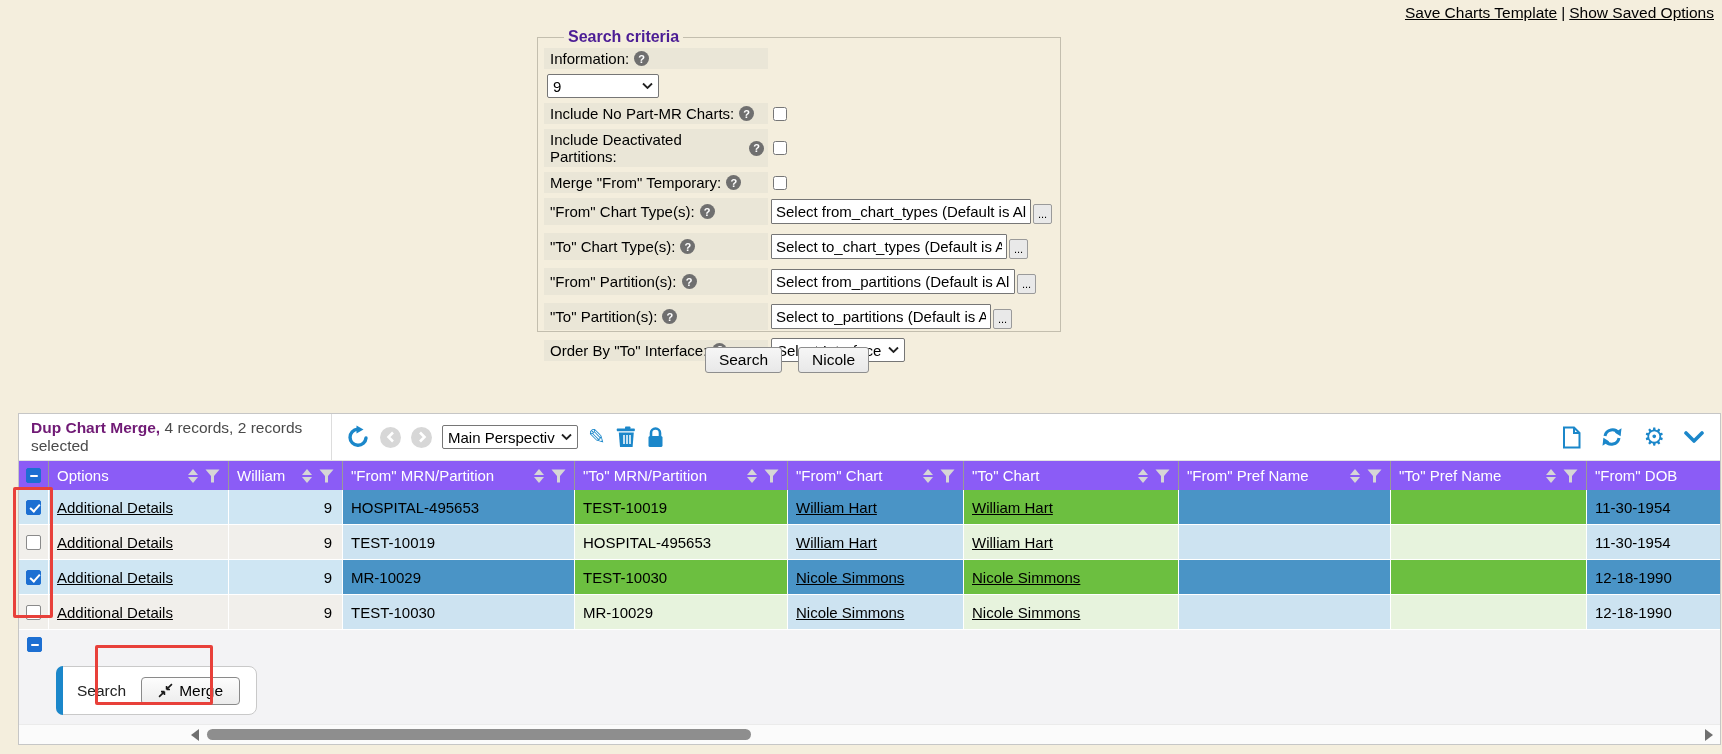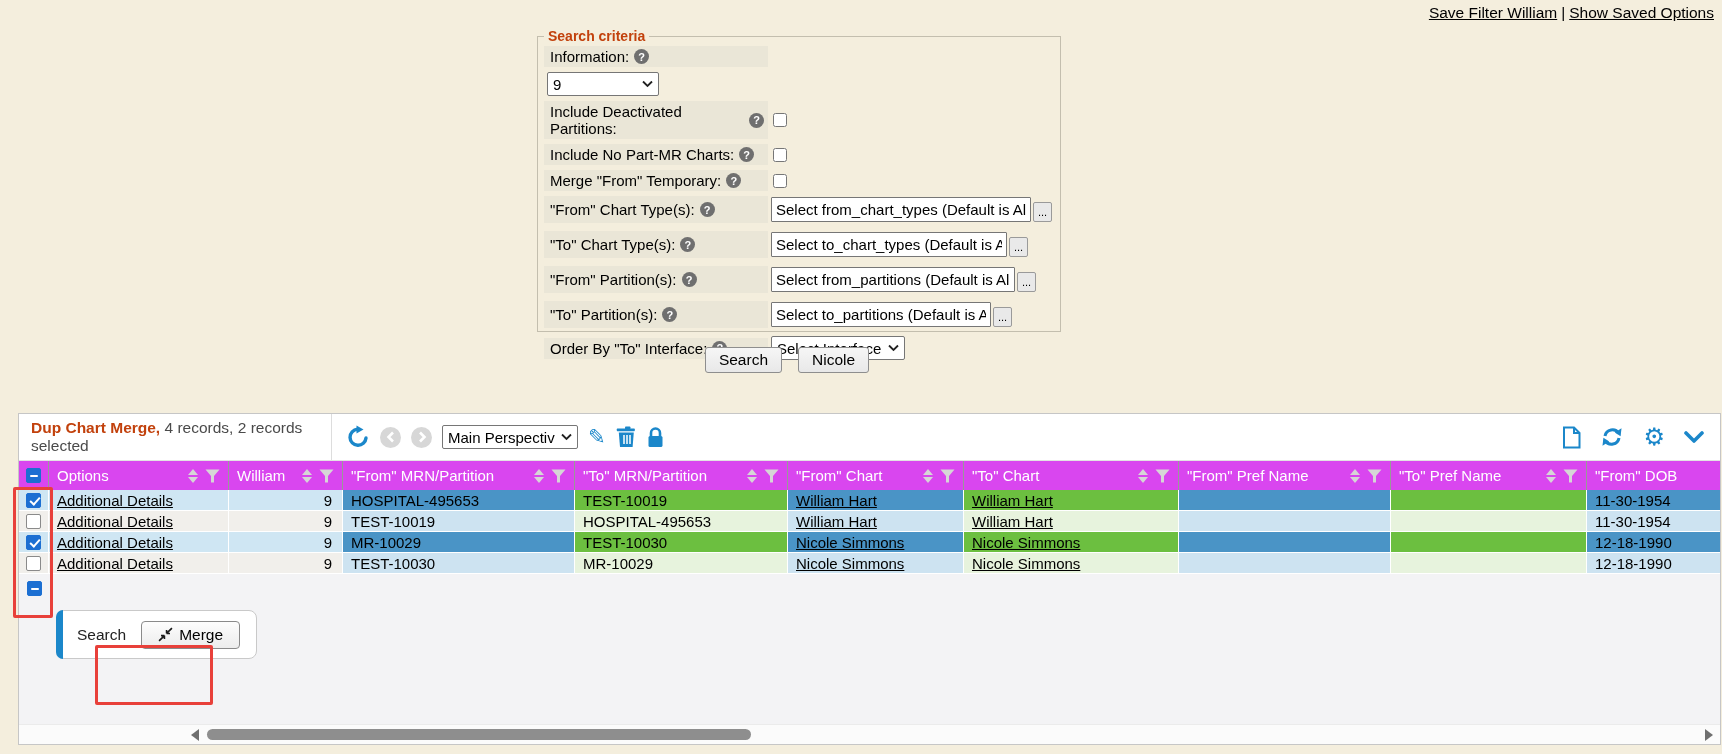--- a/index.html
+++ b/index.html
@@ -13,21 +13,21 @@
 
   
   .top-links { position:absolute; top:4px; right:8px; font-size:15.5px; white-space:nowrap; }
   .top-links .sep { text-decoration:none; margin:0 4px; }
 
   
   fieldset.search {
     position:absolute; left:537px; top:28px; width:500px; height:304px;
     border:1px solid #c3beae; padding:2px 8px 6px 6px;
   }
-  fieldset.search legend { color:#c2410c; font-weight:bold; font-size:14px; padding:0 4px; margin-left:0; }
+  fieldset.search legend { color:#4c1d95; font-weight:bold; font-size:16px; padding:0 4px; margin-left:20px; }
   .f-row { display:flex; align-items:center; margin-bottom:5px; }
   .f-label {
     width:224px; background:#eae6d7; display:flex; align-items:center; gap:5px;
     padding:2px 4px 2px 6px; min-height:21px; flex-shrink:0;
   }
   .f-ctrl { display:flex; align-items:center; margin-left:3px; }
   .req { color:#d40000; font-weight:bold; }
   .qicon {
     width:15px; height:15px; border-radius:50%; background:#6f6f6f; color:#fff;
     display:inline-flex; align-items:center; justify-content:center;
@@ -63,49 +63,49 @@
     background:linear-gradient(#f6f6f6,#e8e8e8); border:1px solid #8e8e8e; border-radius:3px; cursor:pointer;
   }
 
   
   .grid-panel {
     position:absolute; left:18px; top:413px; width:1703px; height:332px;
     background:#f3f3f5; border:1px solid #c6c6c6; overflow:hidden;
   }
   .toolbar { height:47px; background:#fff; display:flex; align-items:center; border-bottom:1px solid #e3e3e3; }
   .title-area { padding-left:12px; width:312px; color:#4a4a4a; font-size:15.5px; flex-shrink:0; }
-  .title-area b { color:#c2410c; }
+  .title-area b { color:#701a75; }
   .tb-sep { width:1px; align-self:stretch; background:#ddd; flex-shrink:0; }
   .tb-group { display:flex; align-items:center; gap:10px; padding-left:14px; }
   .icon-btn { background:none; border:none; cursor:pointer; display:flex; align-items:center; padding:0; }
   .nav-circle {
     width:21px; height:21px; border-radius:50%; background:#d7d7d7;
     display:flex; align-items:center; justify-content:center; border:none;
   }
   .glyph-icon { color:#1b87ca; font-size:22px; line-height:1; font-family:"DejaVu Sans",sans-serif; }
   .persp-wrap select { width:136px; }
   .toolbar-right { margin-left:auto; display:flex; align-items:center; gap:19px; padding-right:16px; }
 
   
-  .hdr-row { display:flex; height:29px; background:#d946ef; }
+  .hdr-row { display:flex; height:29px; background:#8b5cf6; }
   .hcell {
     display:flex; align-items:center; justify-content:space-between;
     color:#fff; font-size:15px; padding-left:8px; border-right:1px solid #999;
     overflow:hidden; white-space:nowrap; flex-shrink:0;
   }
   .h-icons { display:flex; align-items:center; gap:7px; margin:0 8px 0 6px; }
   .sort-icon { display:inline-flex; flex-direction:column; gap:2px; cursor:pointer; }
   .sort-icon::before { content:""; border-left:5px solid transparent; border-right:5px solid transparent; border-bottom:6px solid #d6d6d6; }
   .sort-icon::after  { content:""; border-left:5px solid transparent; border-right:5px solid transparent; border-top:6px solid #d6d6d6; }
 
   .c0{width:30px;} .c1{width:180px;} .c2{width:114px;} .c3{width:232px;} .c4{width:213px;}
   .c5{width:176px;} .c6{width:215px;} .c7{width:212px;} .c8{width:196px;} .c9{width:134px;border-right:none;}
 
   
-  .grow { display:flex; height:21px; }
+  .grow { display:flex; height:35px; }
   .cell {
     display:flex; align-items:center; font-size:15px; padding-left:8px;
     border-right:1px solid #fff; border-bottom:1px solid #fff;
     overflow:hidden; white-space:nowrap; flex-shrink:0;
   }
   .cell.c0 { justify-content:center; padding-left:0; }
   .cell.c2 { justify-content:flex-end; padding-right:10px; }
   .grow.sel  .c0,.grow.sel  .c1,.grow.sel  .c2 { background:#cfe6f3; }
   .grow.unsel .c0,.grow.unsel .c1,.grow.unsel .c2 { background:#f1efeb; }
   .grow.sel  .c3,.grow.sel  .c5,.grow.sel  .c7,.grow.sel  .c9 { background:#4a94c6; }
@@ -155,21 +155,21 @@
 
   
   .annot { position:absolute; border:3px solid #e8403a; border-radius:2px; pointer-events:none; }
   .annot-1 { left:13px; top:487px; width:40px; height:131px; }
   .annot-2 { left:95px; top:645px; width:118px; height:60px; }
 </style>
 </head>
 <body>
 
 <div class="top-links">
-  <a>Save Filter William</a><span class="sep">|</span><a>Show Saved Options</a>
+  <a>Save Charts Template</a><span class="sep">|</span><a>Show Saved Options</a>
 </div>
 
 <fieldset class="search">
   <legend>Search criteria</legend>
 
   <div class="f-row">
     <div class="f-label">
       <span>Information:</span>
       <span class="qicon"></span>
     </div>
@@ -183,31 +183,31 @@
         </select>
         <svg width="11" height="7" viewBox="0 0 11 7">
             <polyline points="1,1 5.5,5.5 10,1" fill="none" stroke="#222" stroke-width="1.8"></polyline>
           </svg>
       </span>
     </div>
   </div>
 
   <div class="f-row">
     <div class="f-label">
-      <span>Include Deactivated Partitions:</span>
+      <span>Include No Part-MR Charts:</span>
       <span class="qicon"></span>
     </div>
     <div class="f-ctrl">
         <input type="checkbox" class="cbx" style="">
       </div>
   </div>
 
   <div class="f-row">
     <div class="f-label">
-      <span>Include No Part-MR Charts:</span>
+      <span>Include Deactivated Partitions:</span>
       <span class="qicon"></span>
     </div>
     <div class="f-ctrl">
         <input type="checkbox" class="cbx" style="">
       </div>
   </div>
 
   <div class="f-row">
     <div class="f-label">
       <span>Merge "From" Temporary:</span>

